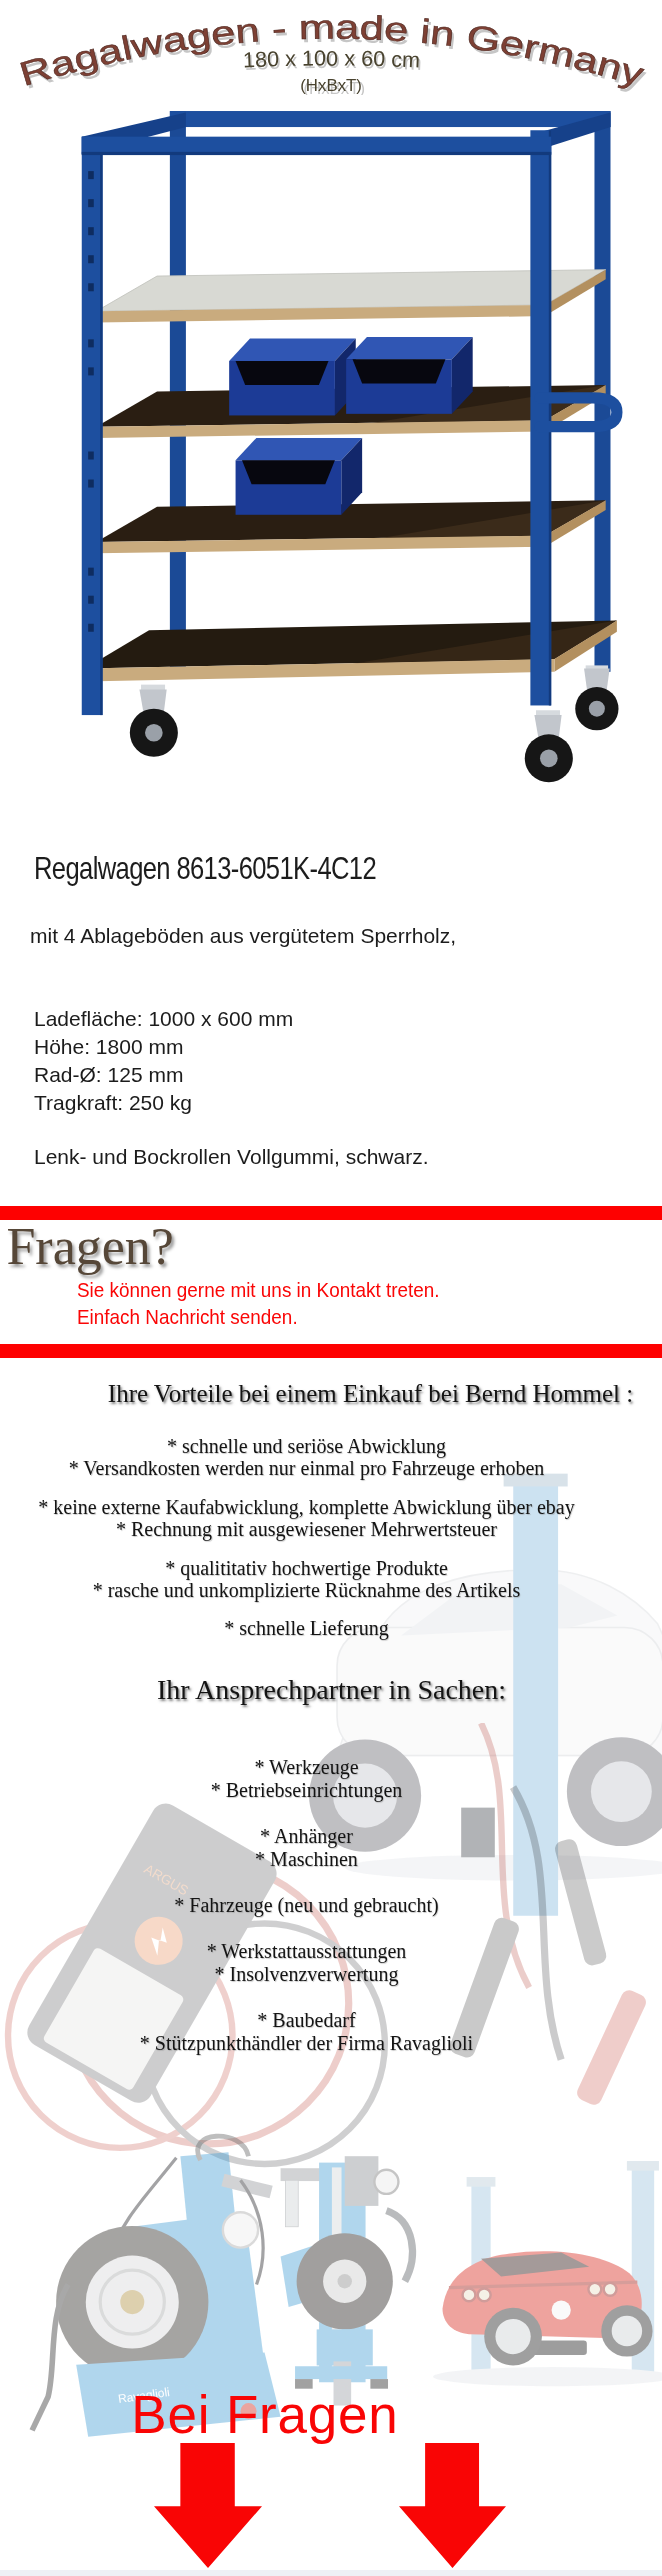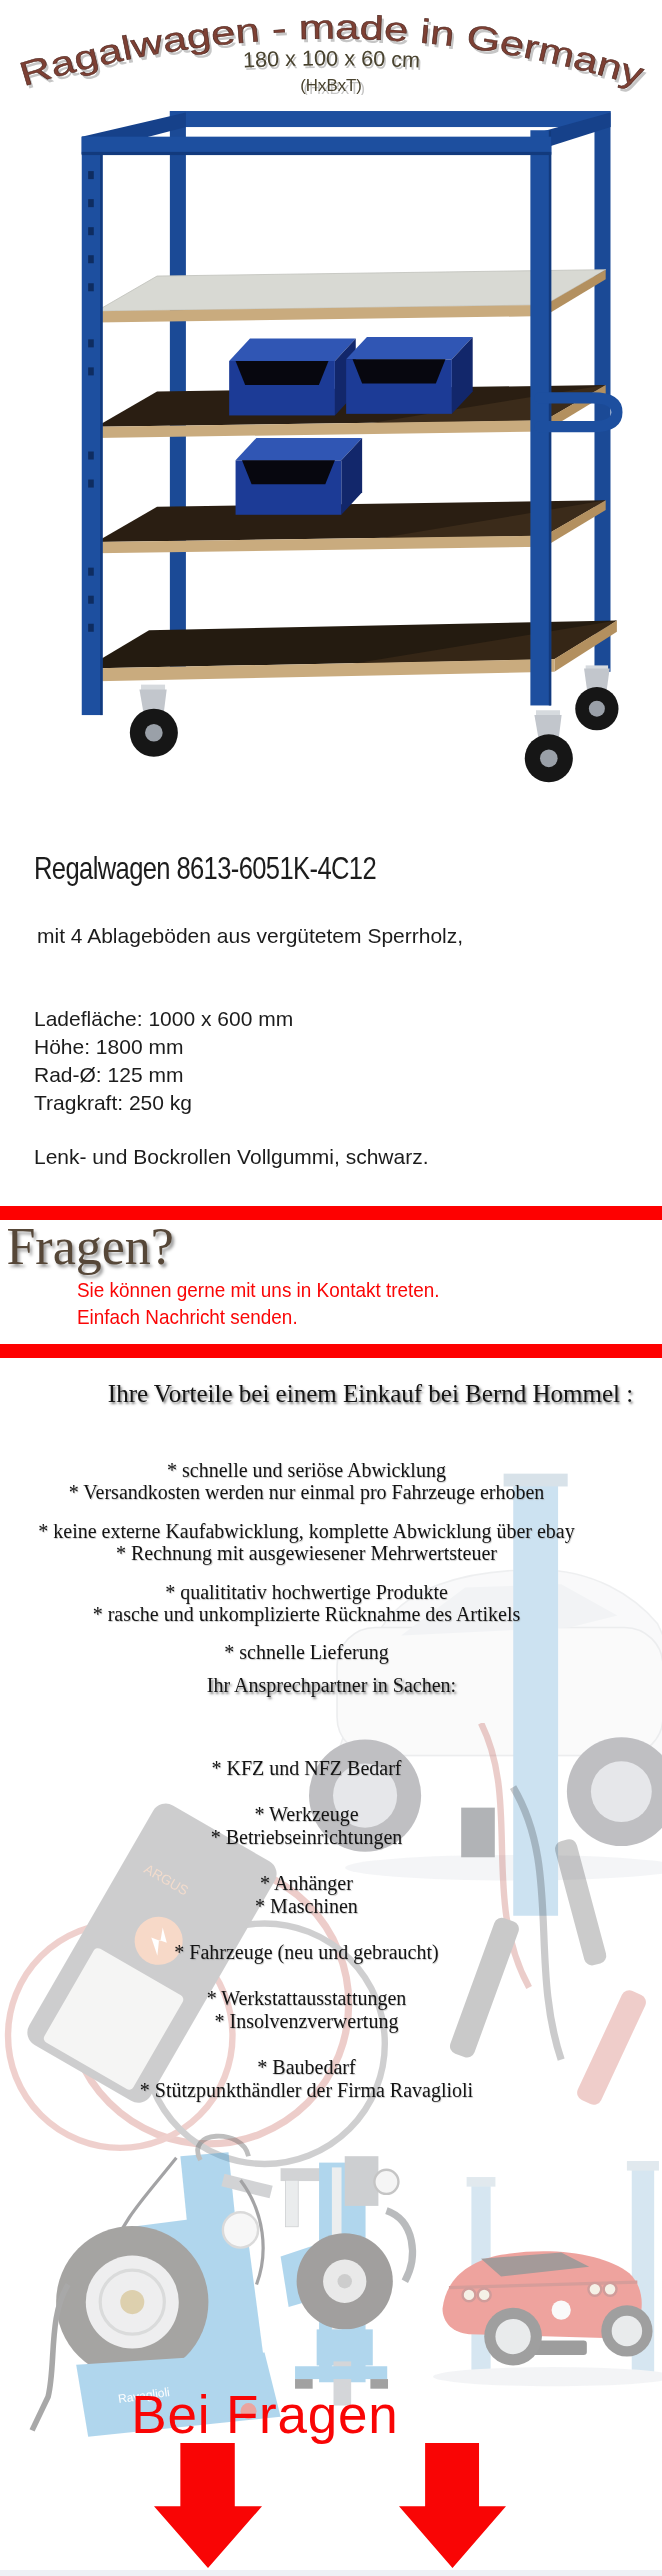--- a/index.html
+++ b/index.html
@@ -19,21 +19,21 @@
   .contact-red{font-size:21px;line-height:27px;color:#fa0606;transform:scaleX(.9);}
 
   
   .red-bar{left:0;width:663px;height:13.6px;background:#fe0101;}
 
   
   .serif{font-family:"Liberation Serif",serif;color:#141414;}
   .fragen{font-size:52px;color:#564738;text-shadow:2.4px 3.2px 3.2px #9a9a9a;}
   .big-heading{left:0;width:663px;text-align:center;font-size:25px;
                text-shadow:1.6px 2.4px 2.4px rgba(90,90,90,.8);}
-  .list-wrap{left:0;width:613px;text-align:center;font-size:20px;margin-top:24px;}
+  .list-wrap{left:0;width:613px;text-align:center;font-size:20px;}
   .item-group{margin-bottom:16px;}
   .serif-item{line-height:22.4px;text-shadow:0.8px 0.8px 0.8px rgba(140,140,140,.45);}
   .services .item-group{margin-bottom:23px;}
   .services .serif-item{line-height:23px;}
 
   
   .cta{left:0;width:530px;text-align:center;font-size:53px;font-weight:300;
        color:#f90505;letter-spacing:0.8px;}
   .arrow{background:#f90505;
          clip-path:polygon(24.4% 0,74.8% 0,74.8% 50.6%,100% 50.6%,50% 100%,0 50.6%,24.4% 50.6%);
@@ -198,21 +198,21 @@
     <g>
       <rect x="629" y="768" width="30" height="9" fill="#d6dade"></rect>
       <polygon points="627,774 661,774 656,814 634,814" fill="#c2c6cc"></polygon>
       <circle cx="645" cy="828" r="30" fill="#161616"></circle>
         <circle cx="645" cy="828" r="11" fill="#9aa0a8"></circle>
     </g>
   </svg>
 
   <div class="abs content thin product-title" style="left:34px;top:850px;">Regalwagen 8613-6051K-4C12</div>
 
-  <div class="abs content thin body-text" style="left:37px;top:922px;">
+  <div class="abs content thin body-text" style="left:30px;top:922px;">
     <div>mit 4 Ablageböden aus vergütetem Sperrholz,</div>
   </div>
 
   <div class="abs content thin body-text" style="left:34px;top:1005px;">
     <div>Ladefläche: 1000 x 600 mm</div>
     <div>Höhe: 1800 mm</div>
     <div>Rad-Ø: 125 mm</div>
     <div>Tragkraft: 250 kg</div>
   </div>
 
@@ -242,25 +242,24 @@
       </div>
       <div class="item-group">
         <div class="serif-item">* qualititativ hochwertige Produkte</div>
         <div class="serif-item">* rasche und unkomplizierte Rücknahme des Artikels</div>
       </div>
       <div class="item-group">
         <div class="serif-item">* schnelle Lieferung</div>
       </div>
     </div>
 
-  <div class="abs content serif big-heading" style="top:1674px;font-size:20px;">Ihr Ansprechpartner in Sachen:</div>
+  <div class="abs content serif big-heading" style="top:1674px;font-size:28px;">Ihr Ansprechpartner in Sachen:</div>
 
   <div id="services-list" class="abs content serif list-wrap services" style="top:1733px;">
       <div class="item-group">
-        <div class="serif-item">* KFZ und NFZ Bedarf</div>
       </div>
       <div class="item-group">
         <div class="serif-item">* Werkzeuge</div>
         <div class="serif-item">* Betriebseinrichtungen</div>
       </div>
       <div class="item-group">
         <div class="serif-item">* Anhänger</div>
         <div class="serif-item">* Maschinen</div>
       </div>
       <div class="item-group">

